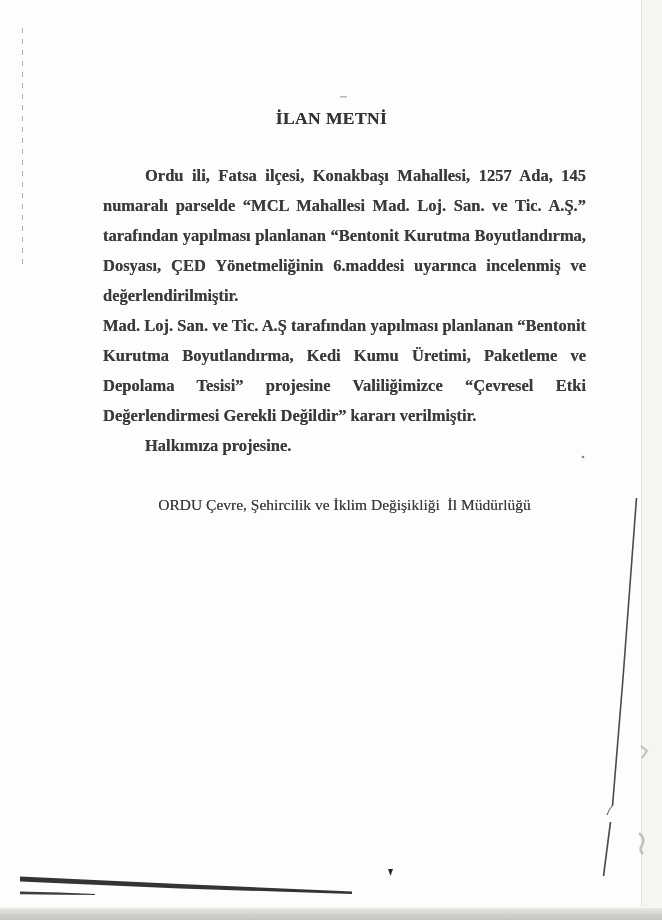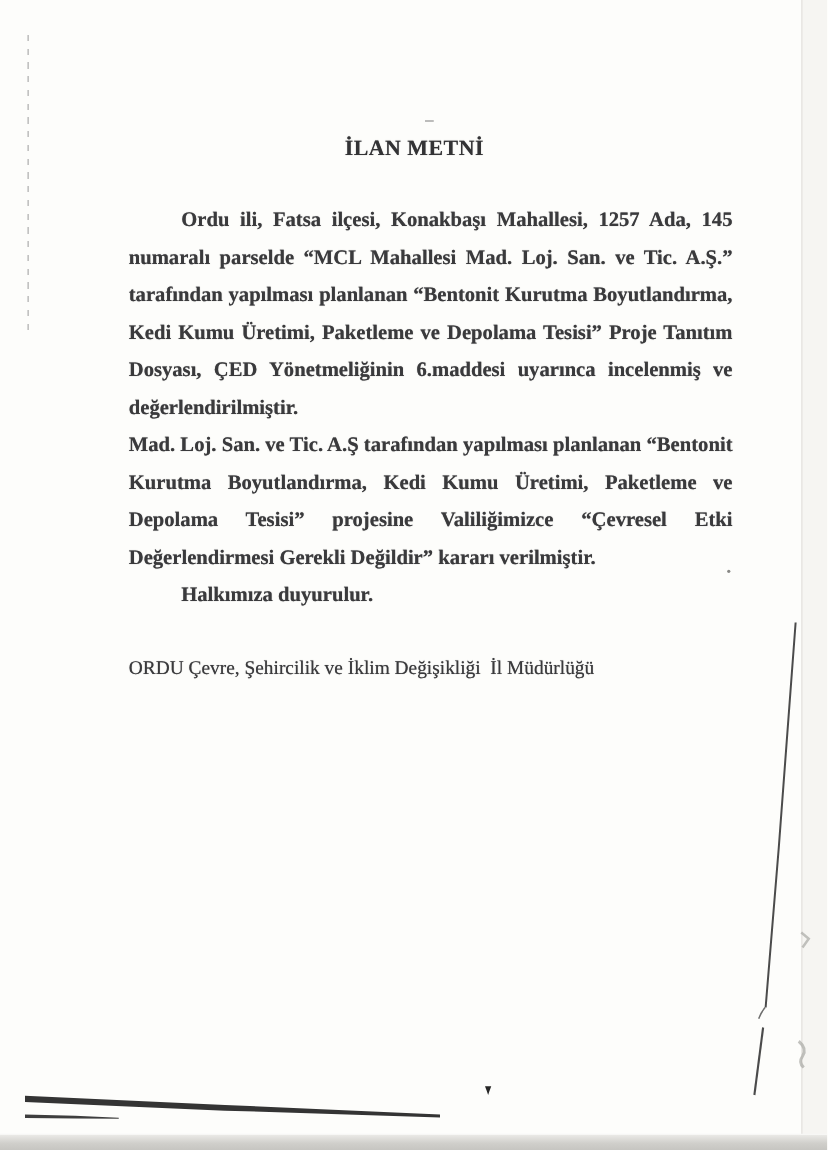--- a/index.html
+++ b/index.html
@@ -62,21 +62,21 @@
     text-align: justify;
     text-align-last: justify;
     font-weight: bold;
   }
   .line.plain { text-align-last: left; }
   .line.indent { text-indent: 42px; }
   .signature {
     margin-top: 29px;
     font-size: 15.5px;
     line-height: 30px;
-    text-align: left;
+    text-align: center;
     white-space: pre-wrap;
   }
   .artifacts {
     position: absolute;
     left: 0;
     top: 0;
     width: 662px;
     height: 920px;
     pointer-events: none;
   }
@@ -99,34 +99,33 @@
   <div class="edge-strip"></div>
   <div class="left-dash-line"></div>
 
   <div class="content">
     <h1 class="title">İLAN METNİ</h1>
 
     <div class="para">
       <div class="line indent">Ordu ili, Fatsa ilçesi, Konakbaşı Mahallesi, 1257 Ada, 145</div>
       <div class="line">numaralı parselde “MCL Mahallesi Mad. Loj. San. ve Tic. A.Ş.”</div>
       <div class="line">tarafından yapılması planlanan “Bentonit Kurutma Boyutlandırma,</div>
-      <div class="line">Kedi Kumu Üretimi, Paketleme ve Depolama Tesisi” Proje Tanıtım</div>
       <div class="line">Dosyası, ÇED Yönetmeliğinin 6.maddesi uyarınca incelenmiş ve</div>
       <div class="line plain">değerlendirilmiştir.</div>
     </div>
 
     <div class="para">
       <div class="line">Mad. Loj. San. ve Tic. A.Ş tarafından yapılması planlanan “Bentonit</div>
       <div class="line">Kurutma Boyutlandırma, Kedi Kumu Üretimi, Paketleme ve</div>
       <div class="line">Depolama Tesisi” projesine Valiliğimizce “Çevresel Etki</div>
       <div class="line plain">Değerlendirmesi Gerekli Değildir” kararı verilmiştir.</div>
     </div>
 
     <div class="para">
-      <div class="line indent plain">Halkımıza duyurulur.</div>
+      <div class="line indent plain">Halkımıza projesine.</div>
     </div>
 
     <div class="signature">ORDU Çevre, Şehircilik ve İklim Değişikliği  İl Müdürlüğü</div>
   </div>
 
   <svg class="artifacts" viewBox="0 0 662 920" xmlns="http://www.w3.org/2000/svg" aria-hidden="true">
 
     <rect x="340" y="96" width="7" height="1.6" fill="#9a9a98" opacity="0.65"></rect>
 
     <circle cx="583" cy="457" r="1.3" fill="#6a6a68" opacity="0.8"></circle>

